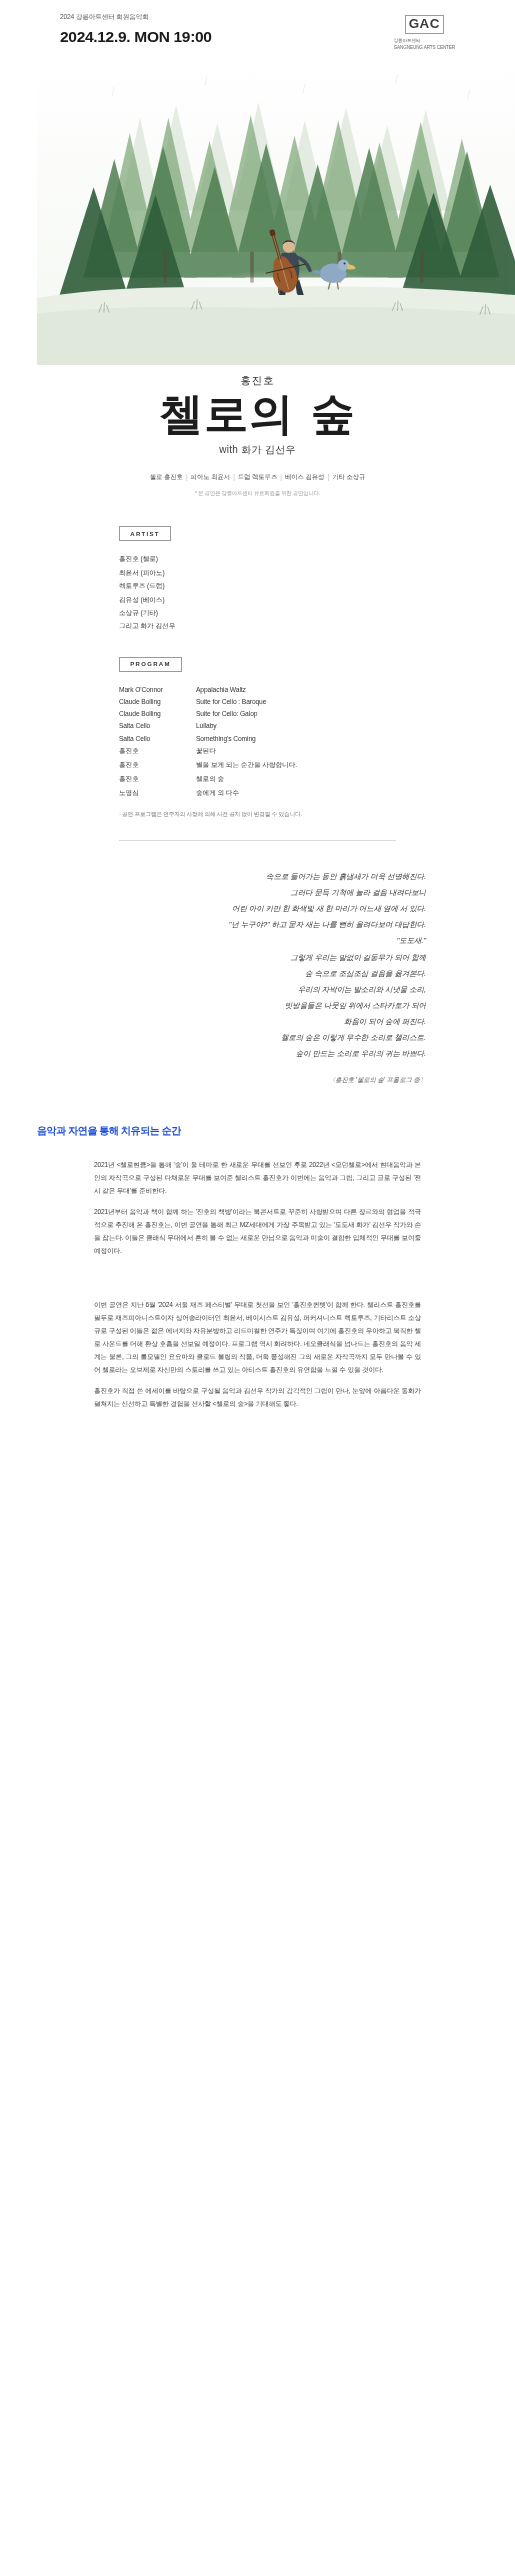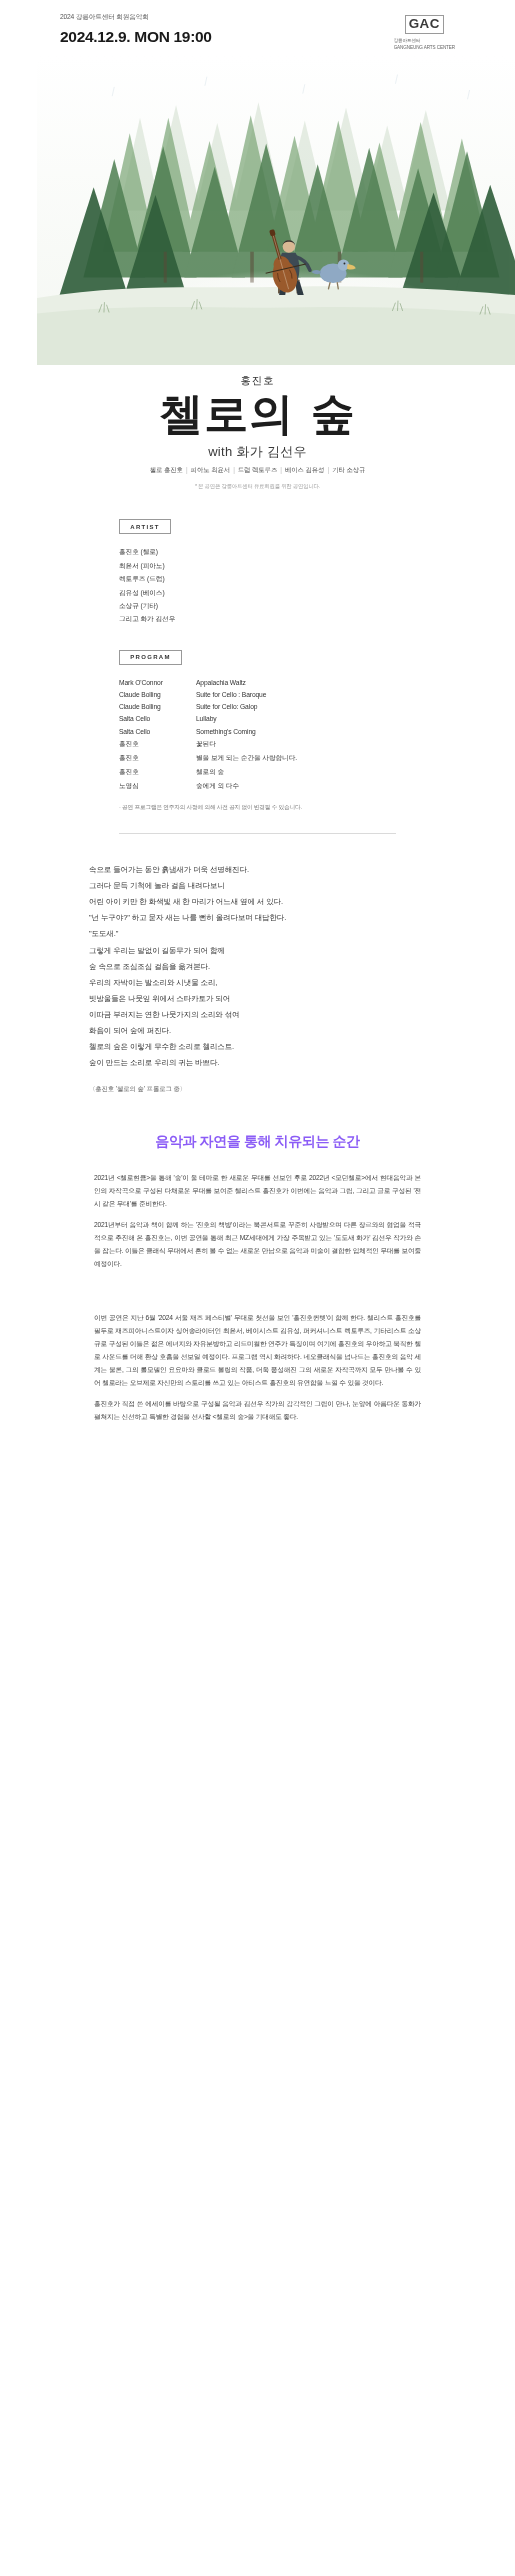--- a/index.html
+++ b/index.html
@@ -89,24 +89,24 @@
   .main-title {
     font-family: "DejaVu Serif", serif;
     font-size: 44px;
     font-weight: bold;
     color: #1d1d1d;
     letter-spacing: 1px;
     line-height: 1.05;
     margin: 3.1px 0 5.2px 0;
   }
   .with-line {
-    font-size: 13px;
+    font-size: 10px;
     color: #3a3a3a;
     letter-spacing: 0.3px;
-    margin-bottom: 4px;
+    margin-bottom: 15px;
   }
   .credits {
     font-size: 6.4px;
     color: #444;
     letter-spacing: -0.1px;
     line-height: 1.7;
   }
   .credits .sep { color: #bbb; padding: 0 3.1px; }
   .note {
     margin-top: 7.2px;
@@ -158,40 +158,40 @@
   }
 
   .divider {
     border: 0;
     border-top: 0.5px solid #dadada;
     margin: 20.6px 82px 0 82px;
   }
 
   
   .poem {
-    text-align: left;
+    text-align: right;
     padding: 28px 52px 5.2px 52px;
     font-size: 7.5px;
     line-height: 2.15;
     color: #2f2f2f;
     letter-spacing: -0.1px;
+    font-style: italic;
   }
   .poem .src {
     display: block;
     margin-top: 10.3px;
     font-size: 6.4px;
     color: #555;
   }
 
   
   .headline {
-    text-align: center;
-    font-size: 14px;
-    font-weight: bold;
-    color: #8b5cf6;
+    font-size: 10px;
+    font-weight: bold;
+    color: #1d4ed8;
     letter-spacing: -0.4px;
     margin: 32px 0 20.6px 0;
   }
   .block {
     padding: 0 57px;
     margin-bottom: 20.6px;
   }
   .block h3 {
     font-size: 9.8px;
     font-weight: bold;
@@ -419,21 +419,20 @@
   <div class="poem">
     <div>속으로 들어가는 동안 흙냄새가 더욱 선명해진다.</div>
     <div>그러다 문득 기척에 놀라 걸음 내려다보니</div>
     <div>어린 아이 키만 한 화색빛 새 한 마리가 어느새 옆에 서 있다.</div>
     <div>"넌 누구야?" 하고 묻자 새는 나를 뻔히 올려다보며 대답한다.</div>
     <div>"도도새."</div>
     <div>그렇게 우리는 말없이 길동무가 되어  함께</div>
     <div>숲 속으로 조심조심 걸음을 옮겨본다.</div>
     <div>우리의 자박이는 발소리와 시냇물 소리,</div>
     <div>빗방울들은 나뭇잎 위에서 스타카토가 되어</div>
-    <div>이따금 부러지는 연한 나뭇가지의 소리와 섞여</div>
     <div>화음이 되어 숲에 퍼진다.</div>
     <div>첼로의 숲은 이렇게 무수한 소리로 첼리스트.</div>
     <div>숲이 만드는 소리로 우리의 귀는 바쁘다.</div>
     <span class="src">〈홍진호 '첼로의 숲' 프롤로그 중〉</span>
   </div>
 
   <div class="headline">음악과 자연을 통해 치유되는 순간</div>
 
   <div class="block">
     <p>2021년 &lt;첼로현큼&gt;을 통해 '숲'이 울 테마로 한 새로운 무대를 선보인 후로 2022년 &lt;모던첼로&gt;에서 현대음악과 본인의 자작곡으로 구성된 다채로운 무대를 보여준 첼리스트 홍진호가 이번에는 음악과 그림, 그리고 글로 구성된 '전시 같은 무대'를 준비한다.</p>

